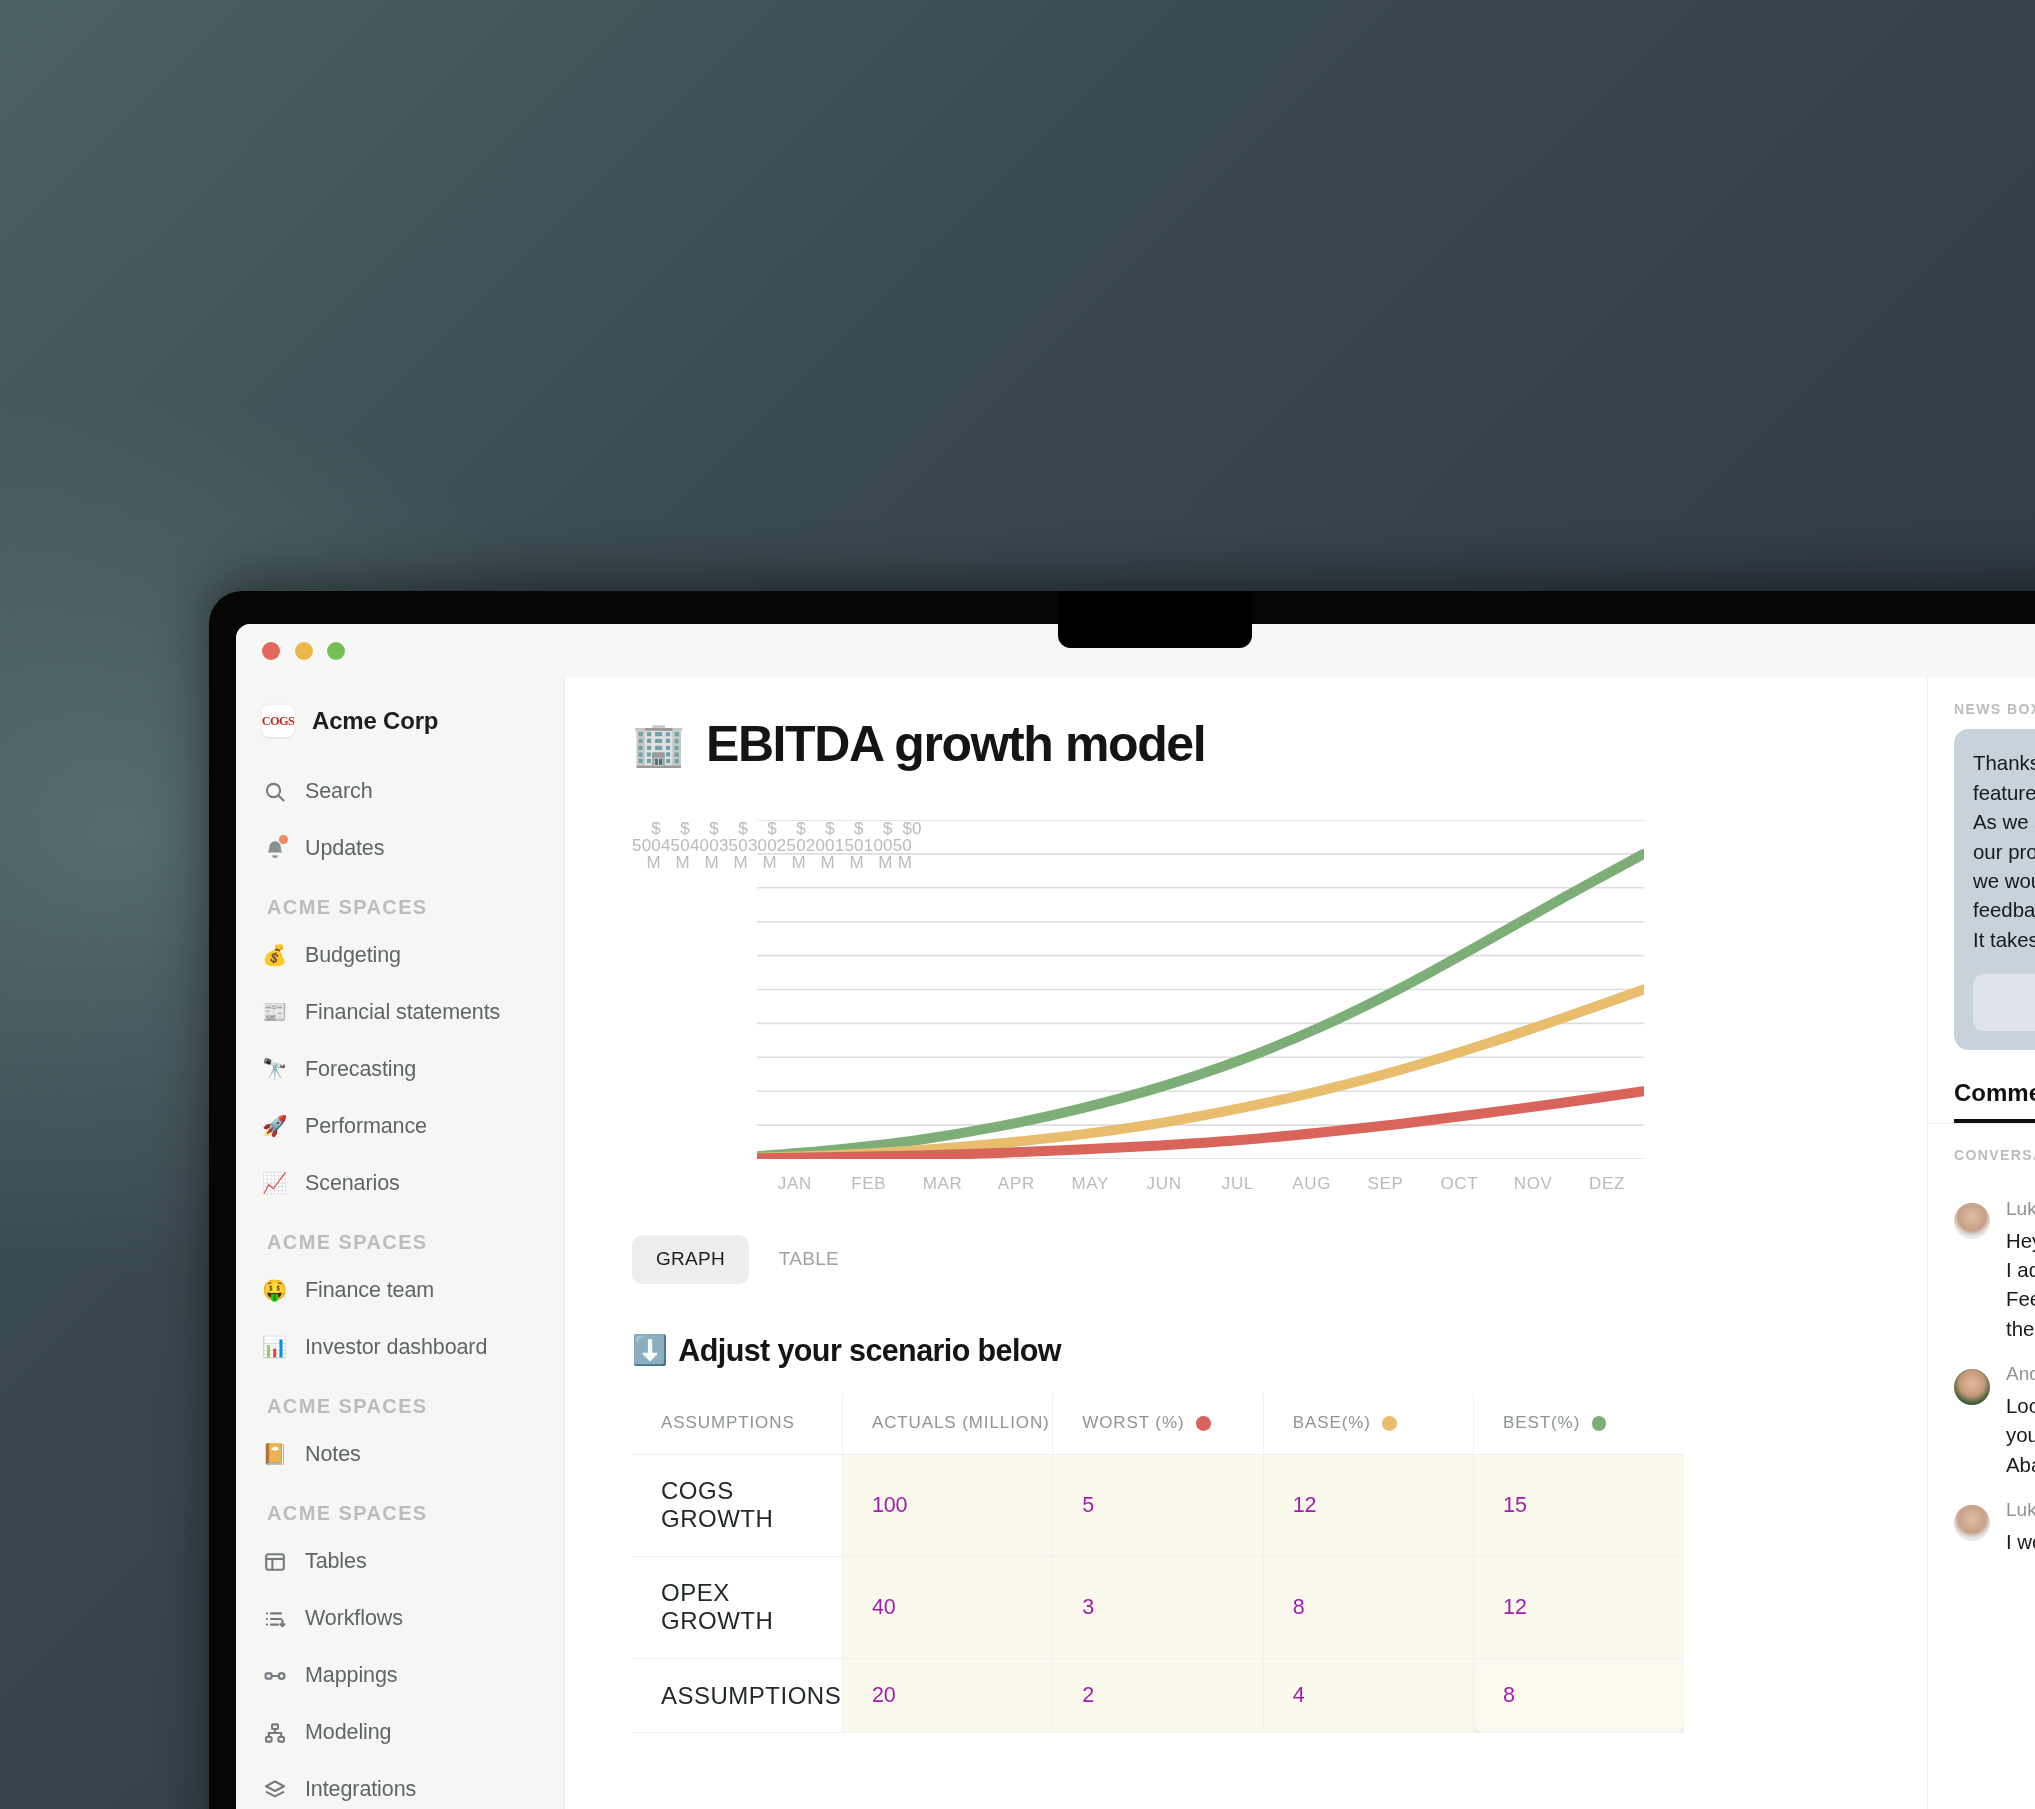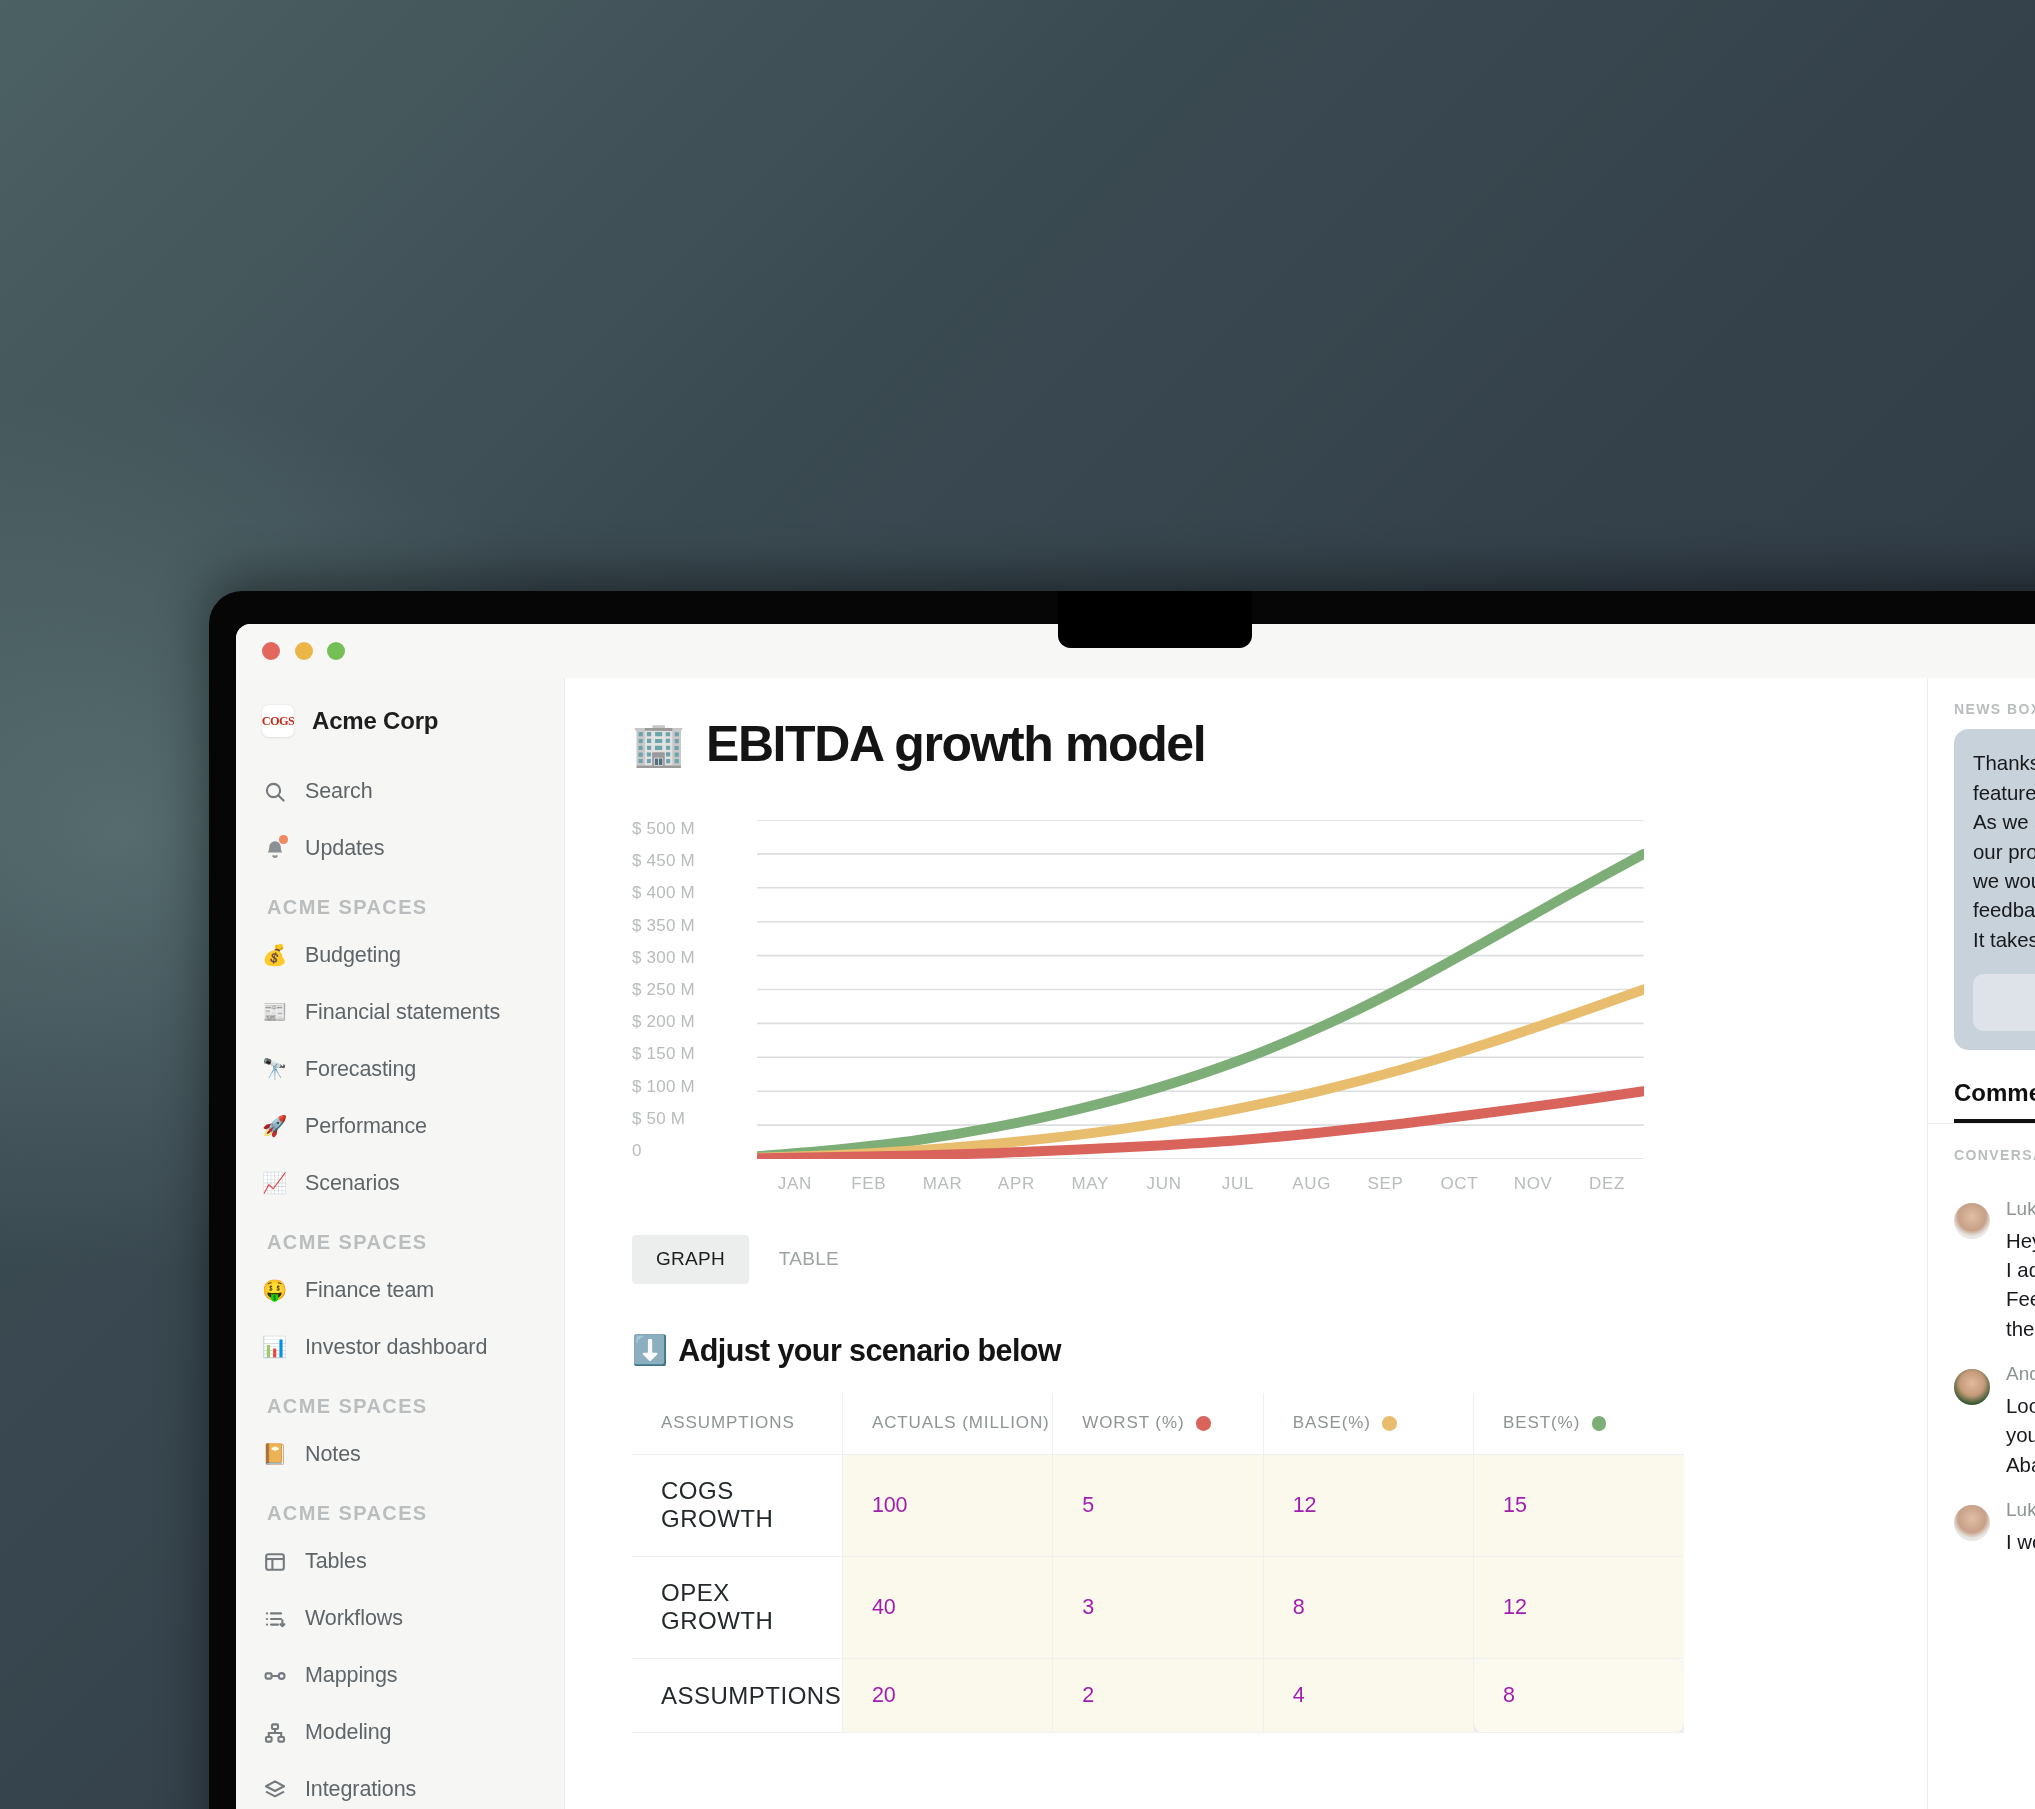--- a/index.html
+++ b/index.html
@@ -136,39 +136,39 @@
     display: flex; align-items: center; gap: 20.4px; margin-bottom: 47px;
   }
   .page-title .emoji { font-size: 43px; line-height: 1; }
   .page-title h1 { font-size: 50px; font-weight: 800; color: #141414; letter-spacing: -1.4px; }
 
   
   .chart-wrap { width: 1012px; position: relative; }
   .chart-area { display: flex; }
   .y-axis {
     width: 113px; flex: 0 0 113px;
-    display: flex; flex-direction: column; justify-content: space-between;
-    padding-top: 0px; 
+    display: flex; flex-direction: row; justify-content: space-between;
+    padding-top: 0px; text-align: right;
   }
   .y-tick { font-size: 17px; color: #b8bcbc; line-height: 1; height: 17px; letter-spacing: 0.2px; }
   .plot {
     flex: 1; position: relative; height: 339px; margin-left: 12.4px;
   }
   .plot svg { width: 100%; height: 100%; display: block; }
   .x-axis {
     display: flex; margin-left: 126px; margin-top: 14.7px; width: 886px;
   }
   .x-tick {
     flex: 1; text-align: center; font-size: 17px; color: #b8bcbc; letter-spacing: 0.7px;
   }
 
   
   .view-toggle { display: flex; gap: 5.7px; margin: 41px 0 0 0; }
   .view-btn {
-    padding: 13.6px 24px; border-radius: 4px; font-size: 19px;
+    padding: 13.6px 24px; border-radius: 10px; font-size: 19px;
     letter-spacing: 0.3px; color: #9ea3a3; cursor: pointer;
     background: transparent; border: none; font-family: inherit;
   }
   .view-btn.active { background: #eceded; color: #1d1d1d; font-weight: 500; }
 
   
   .scenario-title {
     display: flex; align-items: center; gap: 10.2px; margin: 49px 0 25px 0;
   }
   .scenario-title .emoji { font-size: 29px; line-height: 1; }

